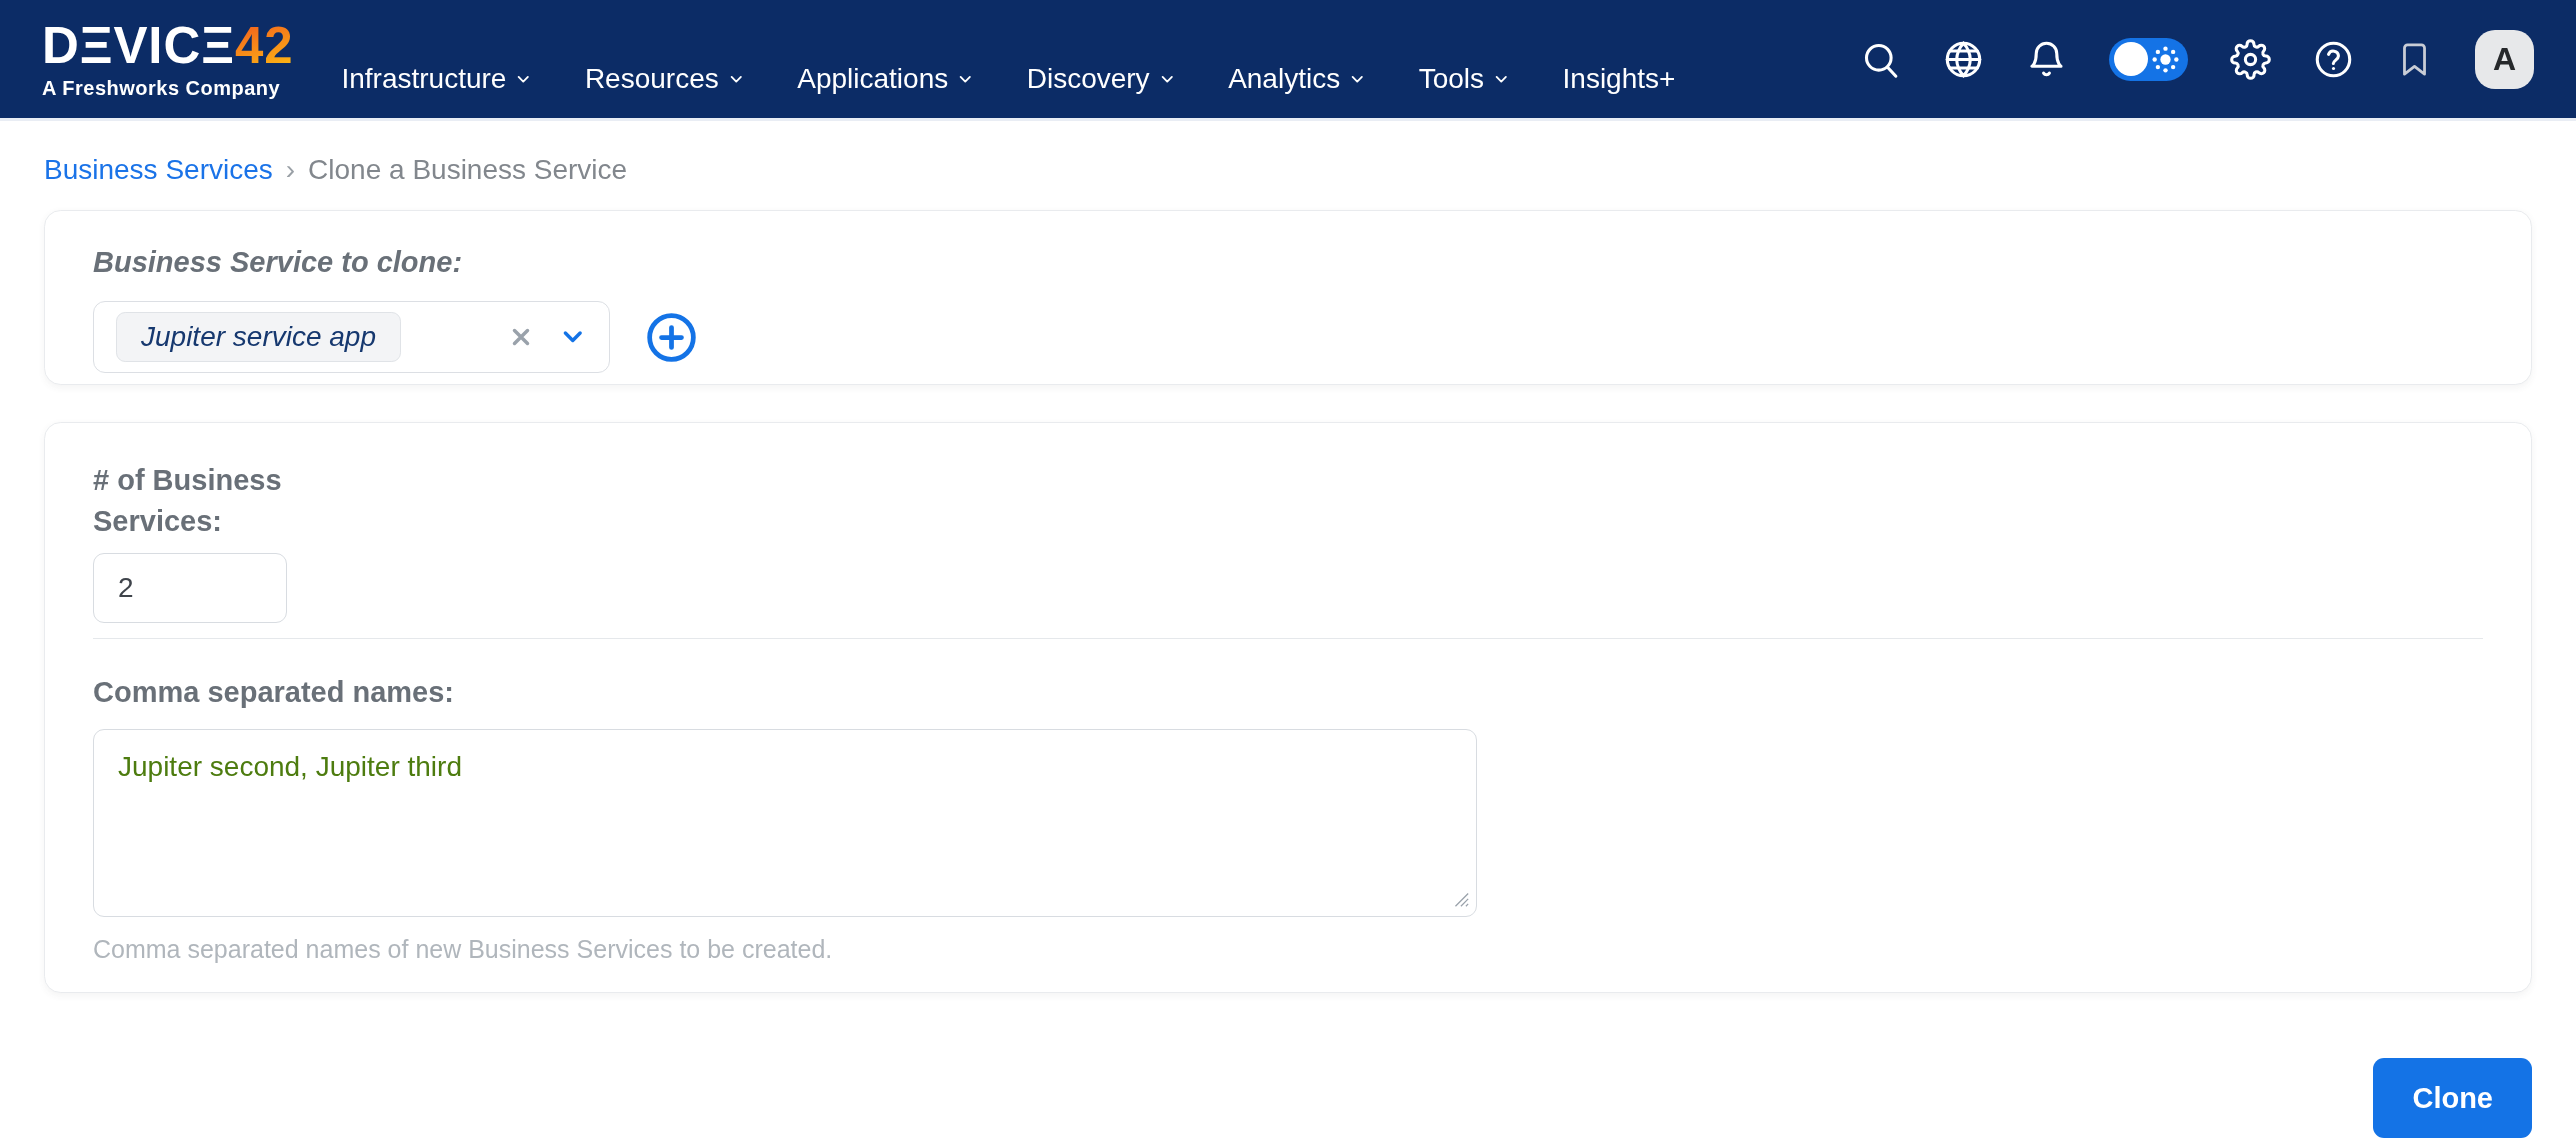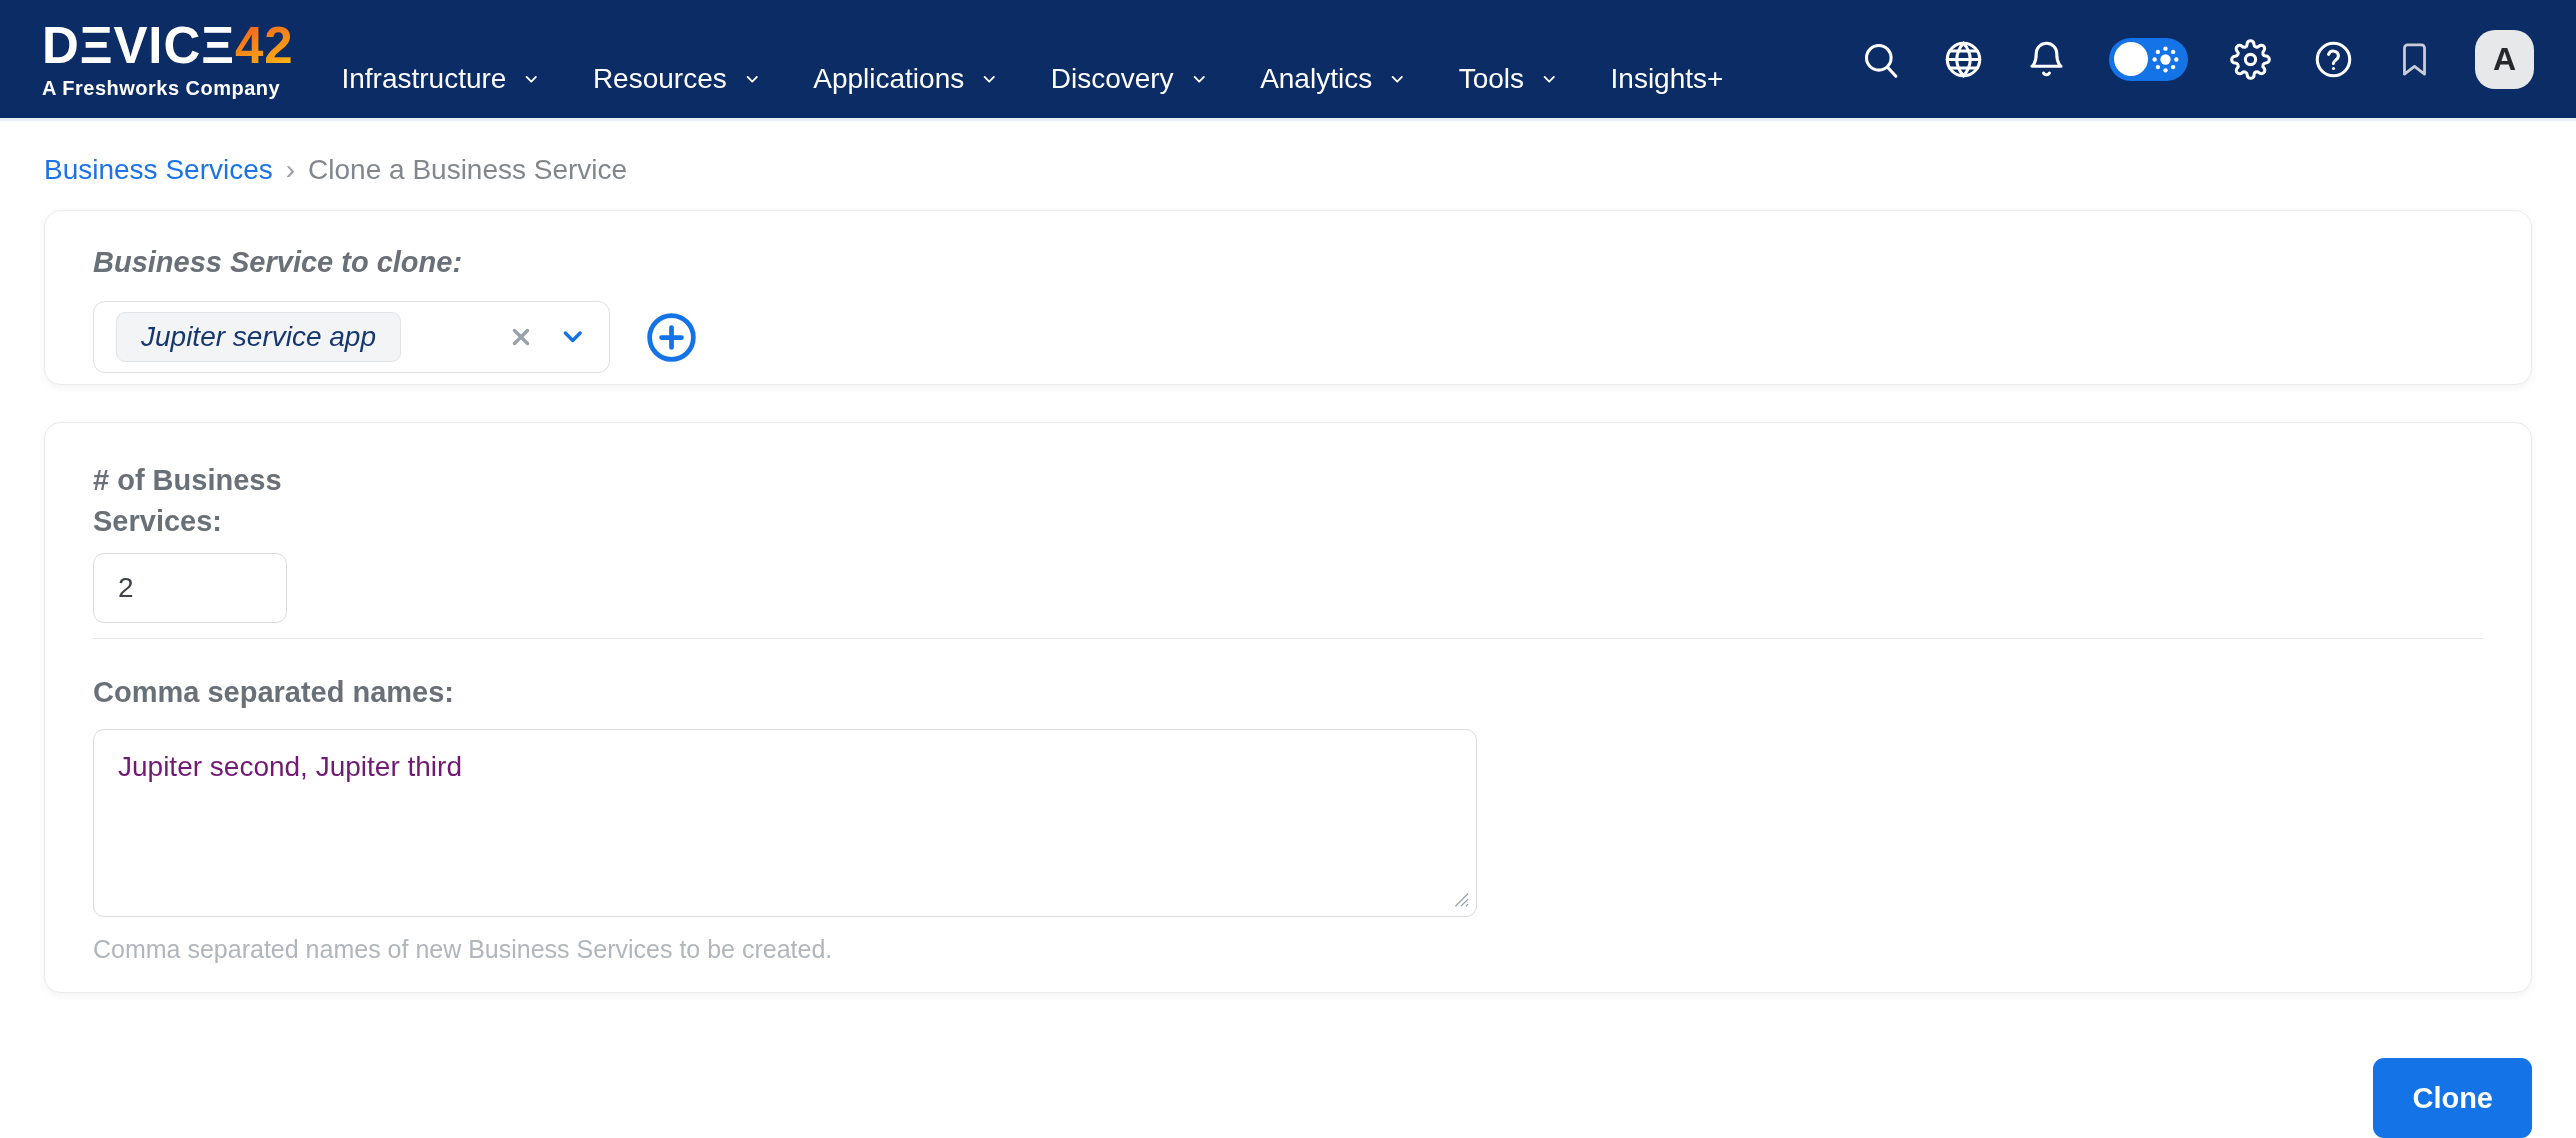--- a/index.html
+++ b/index.html
@@ -21,21 +21,21 @@
     padding:0 42px;border-bottom:3.7px solid #e9edf4;
   }
   .logo-block{display:flex;flex-direction:column;line-height:1;margin-right:48px;cursor:pointer;}
   .logo-main{font-size:51px;font-weight:700;color:#fff;letter-spacing:0.9px;white-space:nowrap;}
   .logo-accent{
     background:linear-gradient(160deg,#f3641d 15%,#fcb315 85%);
     -webkit-background-clip:text;background-clip:text;color:transparent;
   }
   .logo-tagline{color:#fff;font-size:20px;font-weight:700;margin-top:6.5px;letter-spacing:0.5px;white-space:nowrap;}
   .nav-menu{display:flex;align-items:center;gap:52px;}
-  .nav-item{display:flex;align-items:center;gap:16px;color:#fff;font-size:28px;cursor:pointer;white-space:nowrap;margin-top:40px;}
+  .nav-item{display:flex;align-items:center;gap:8px;color:#fff;font-size:28px;cursor:pointer;white-space:nowrap;margin-top:40px;}
   .nav-item svg{display:block;}
   .nav-right{margin-left:auto;display:flex;align-items:center;gap:42px;}
   .icon-btn{display:flex;align-items:center;justify-content:center;cursor:pointer;background:none;border:none;}
   .icon-btn svg{display:block;}
   .toggle{
     width:79px;height:43px;border-radius:22px;background:var(--accent);
     display:flex;align-items:center;cursor:pointer;border:none;
   }
   .toggle .knob{width:34px;height:34px;border-radius:50%;background:#fff;margin-left:4.6px;}
   .toggle svg{margin-left:2.8px;display:block;}
@@ -74,21 +74,21 @@
     margin-top:11px;display:block;width:194px;height:70px;
     border:1.8px solid #d8dce1;border-radius:11px;
     font-size:28px;color:#3f444b;padding:0 0 0 24px;
     font-family:"Liberation Sans",sans-serif;outline:none;
   }
   .divider{border:none;border-top:1.8px solid #e5e8eb;margin-top:14.8px;}
   .names-label{margin-top:37px;}
   .textarea-wrap{position:relative;margin-top:20px;width:1384px;}
   .names-textarea{
     width:100%;height:188px;border:1.8px solid #d8dce1;border-radius:11px;
-    padding:18.5px 24px;font-size:28px;line-height:1.35;color:#701a75;
+    padding:18.5px 24px;font-size:28px;line-height:1.35;color:#4d7c0f;
     font-family:"Liberation Sans",sans-serif;resize:none;outline:none;display:block;
   }
   .grip{position:absolute;right:7.4px;bottom:9.2px;pointer-events:none;}
   .help-text{margin-top:18.5px;font-size:25px;color:#b0b6bc;}
   .actions{display:flex;justify-content:flex-end;margin-top:65px;}
   .clone-btn{
     background:var(--accent);color:#fff;border:none;border-radius:11px;
     height:80px;padding:0 39px;font-size:29px;font-weight:700;
     font-family:"Liberation Sans",sans-serif;cursor:pointer;
   }

